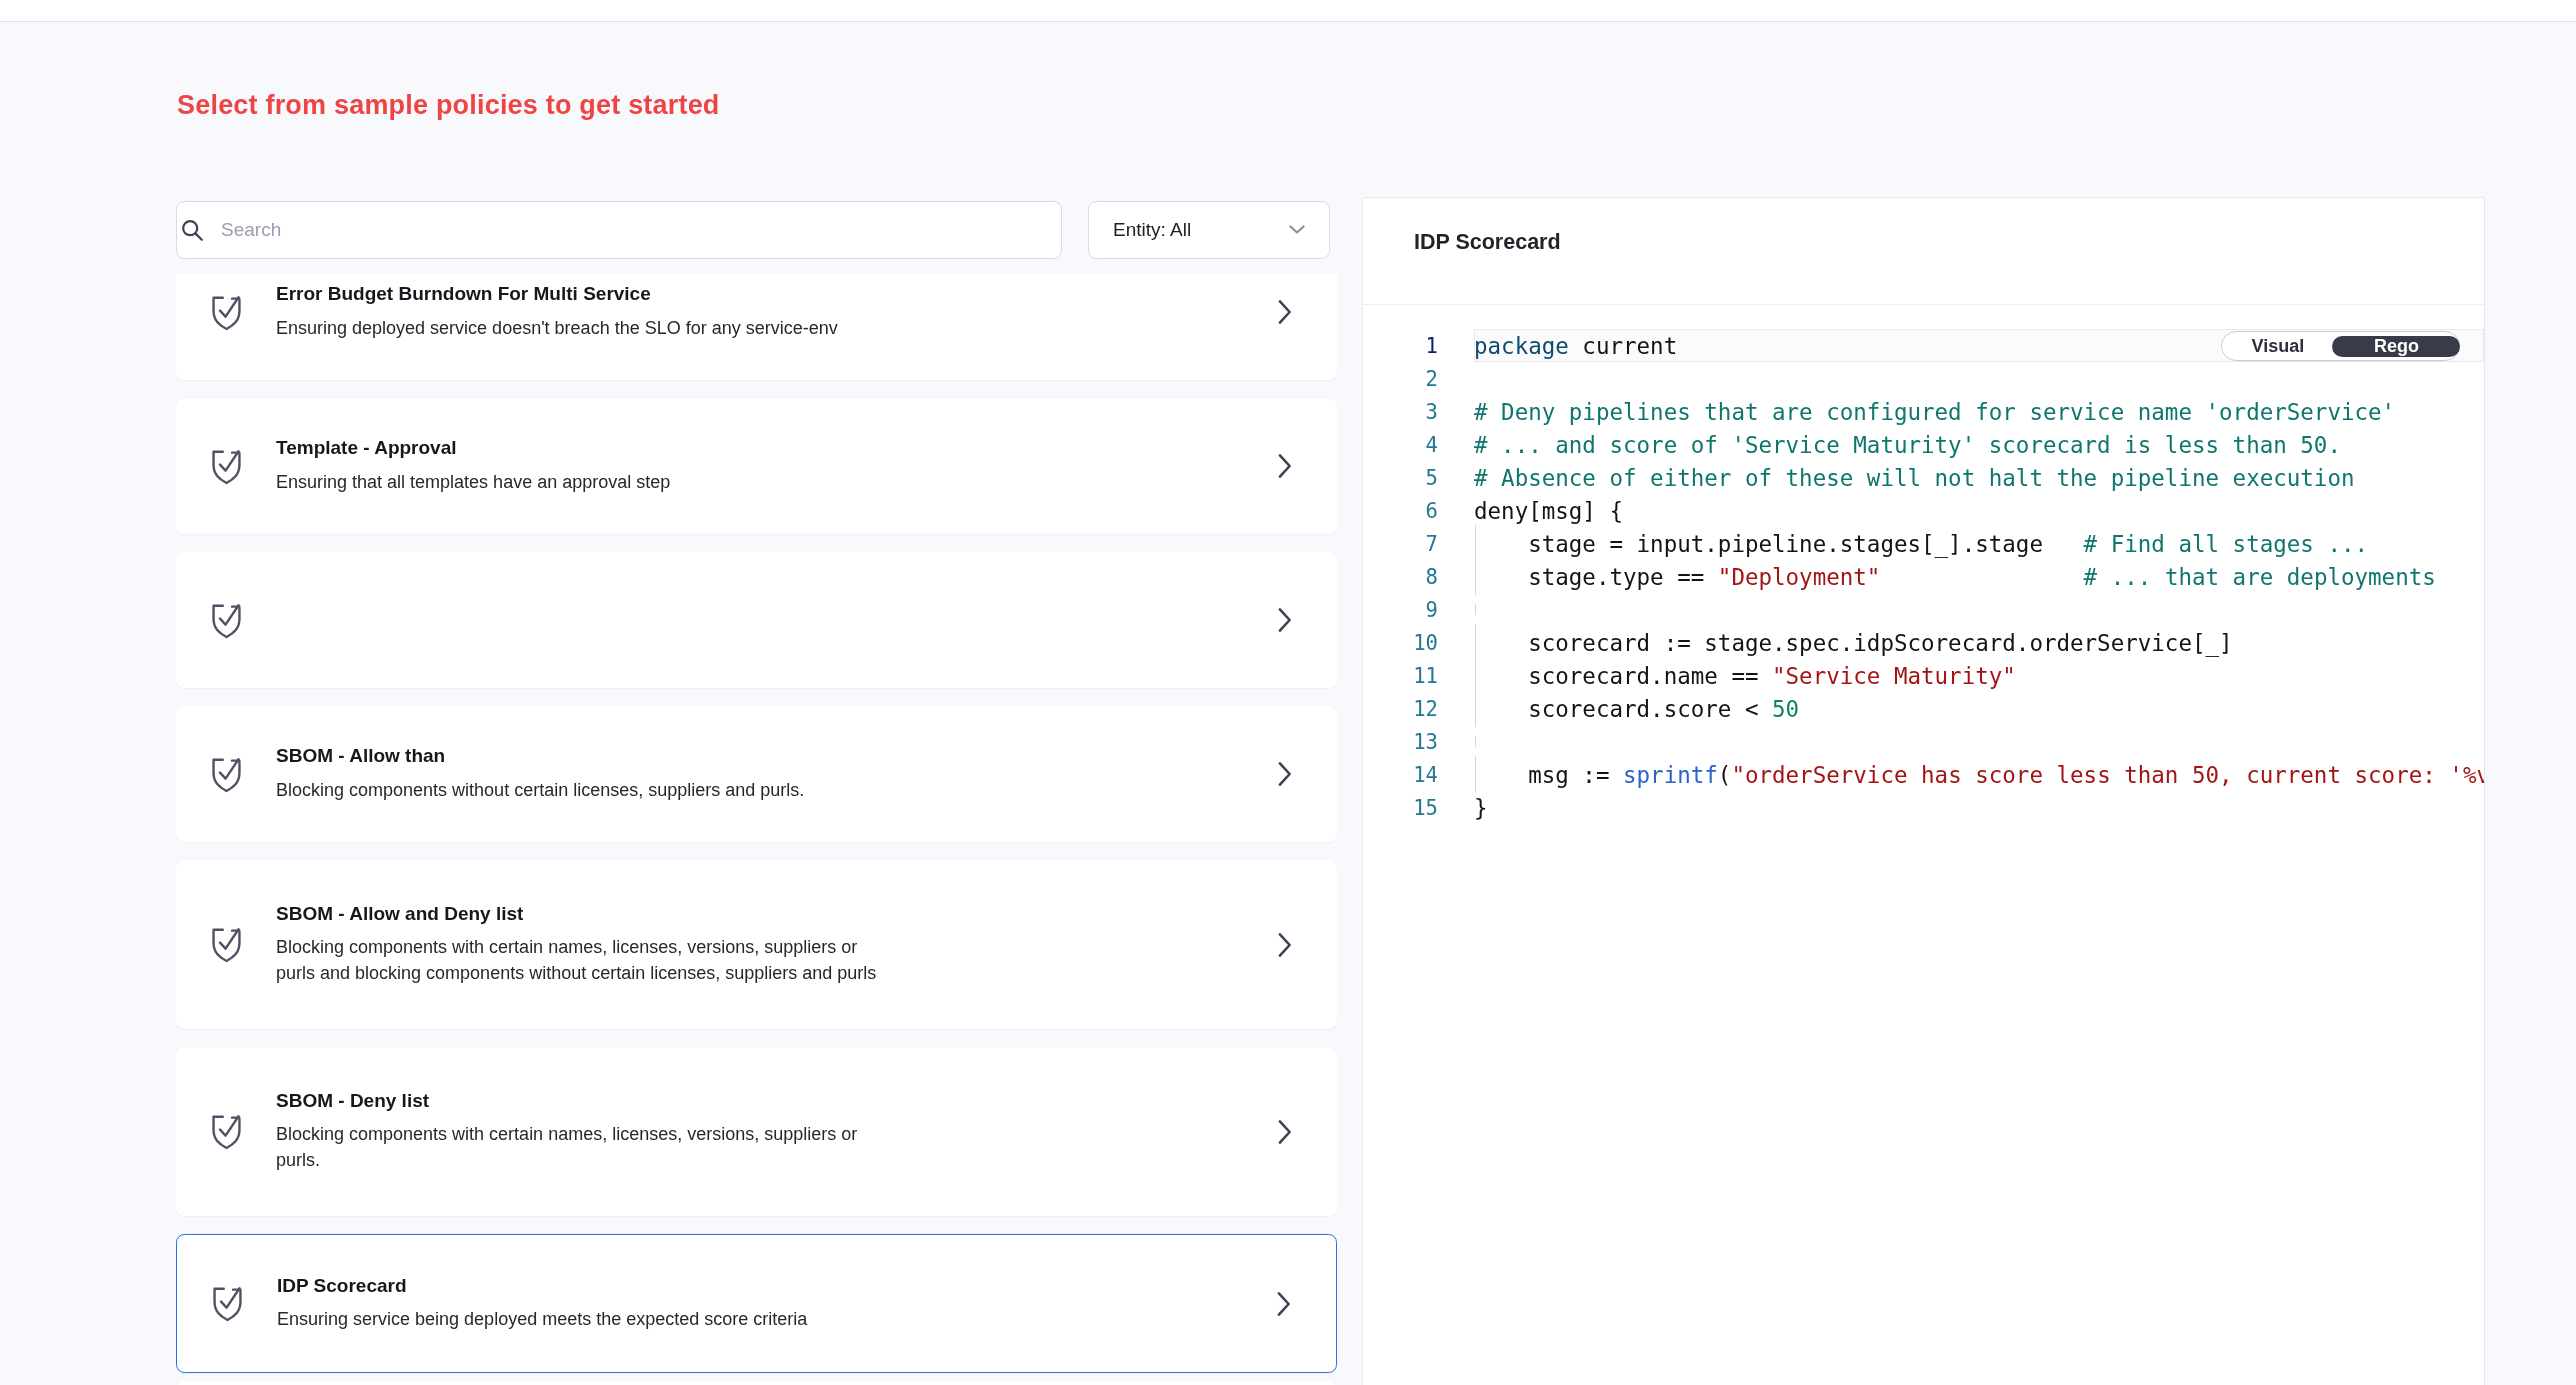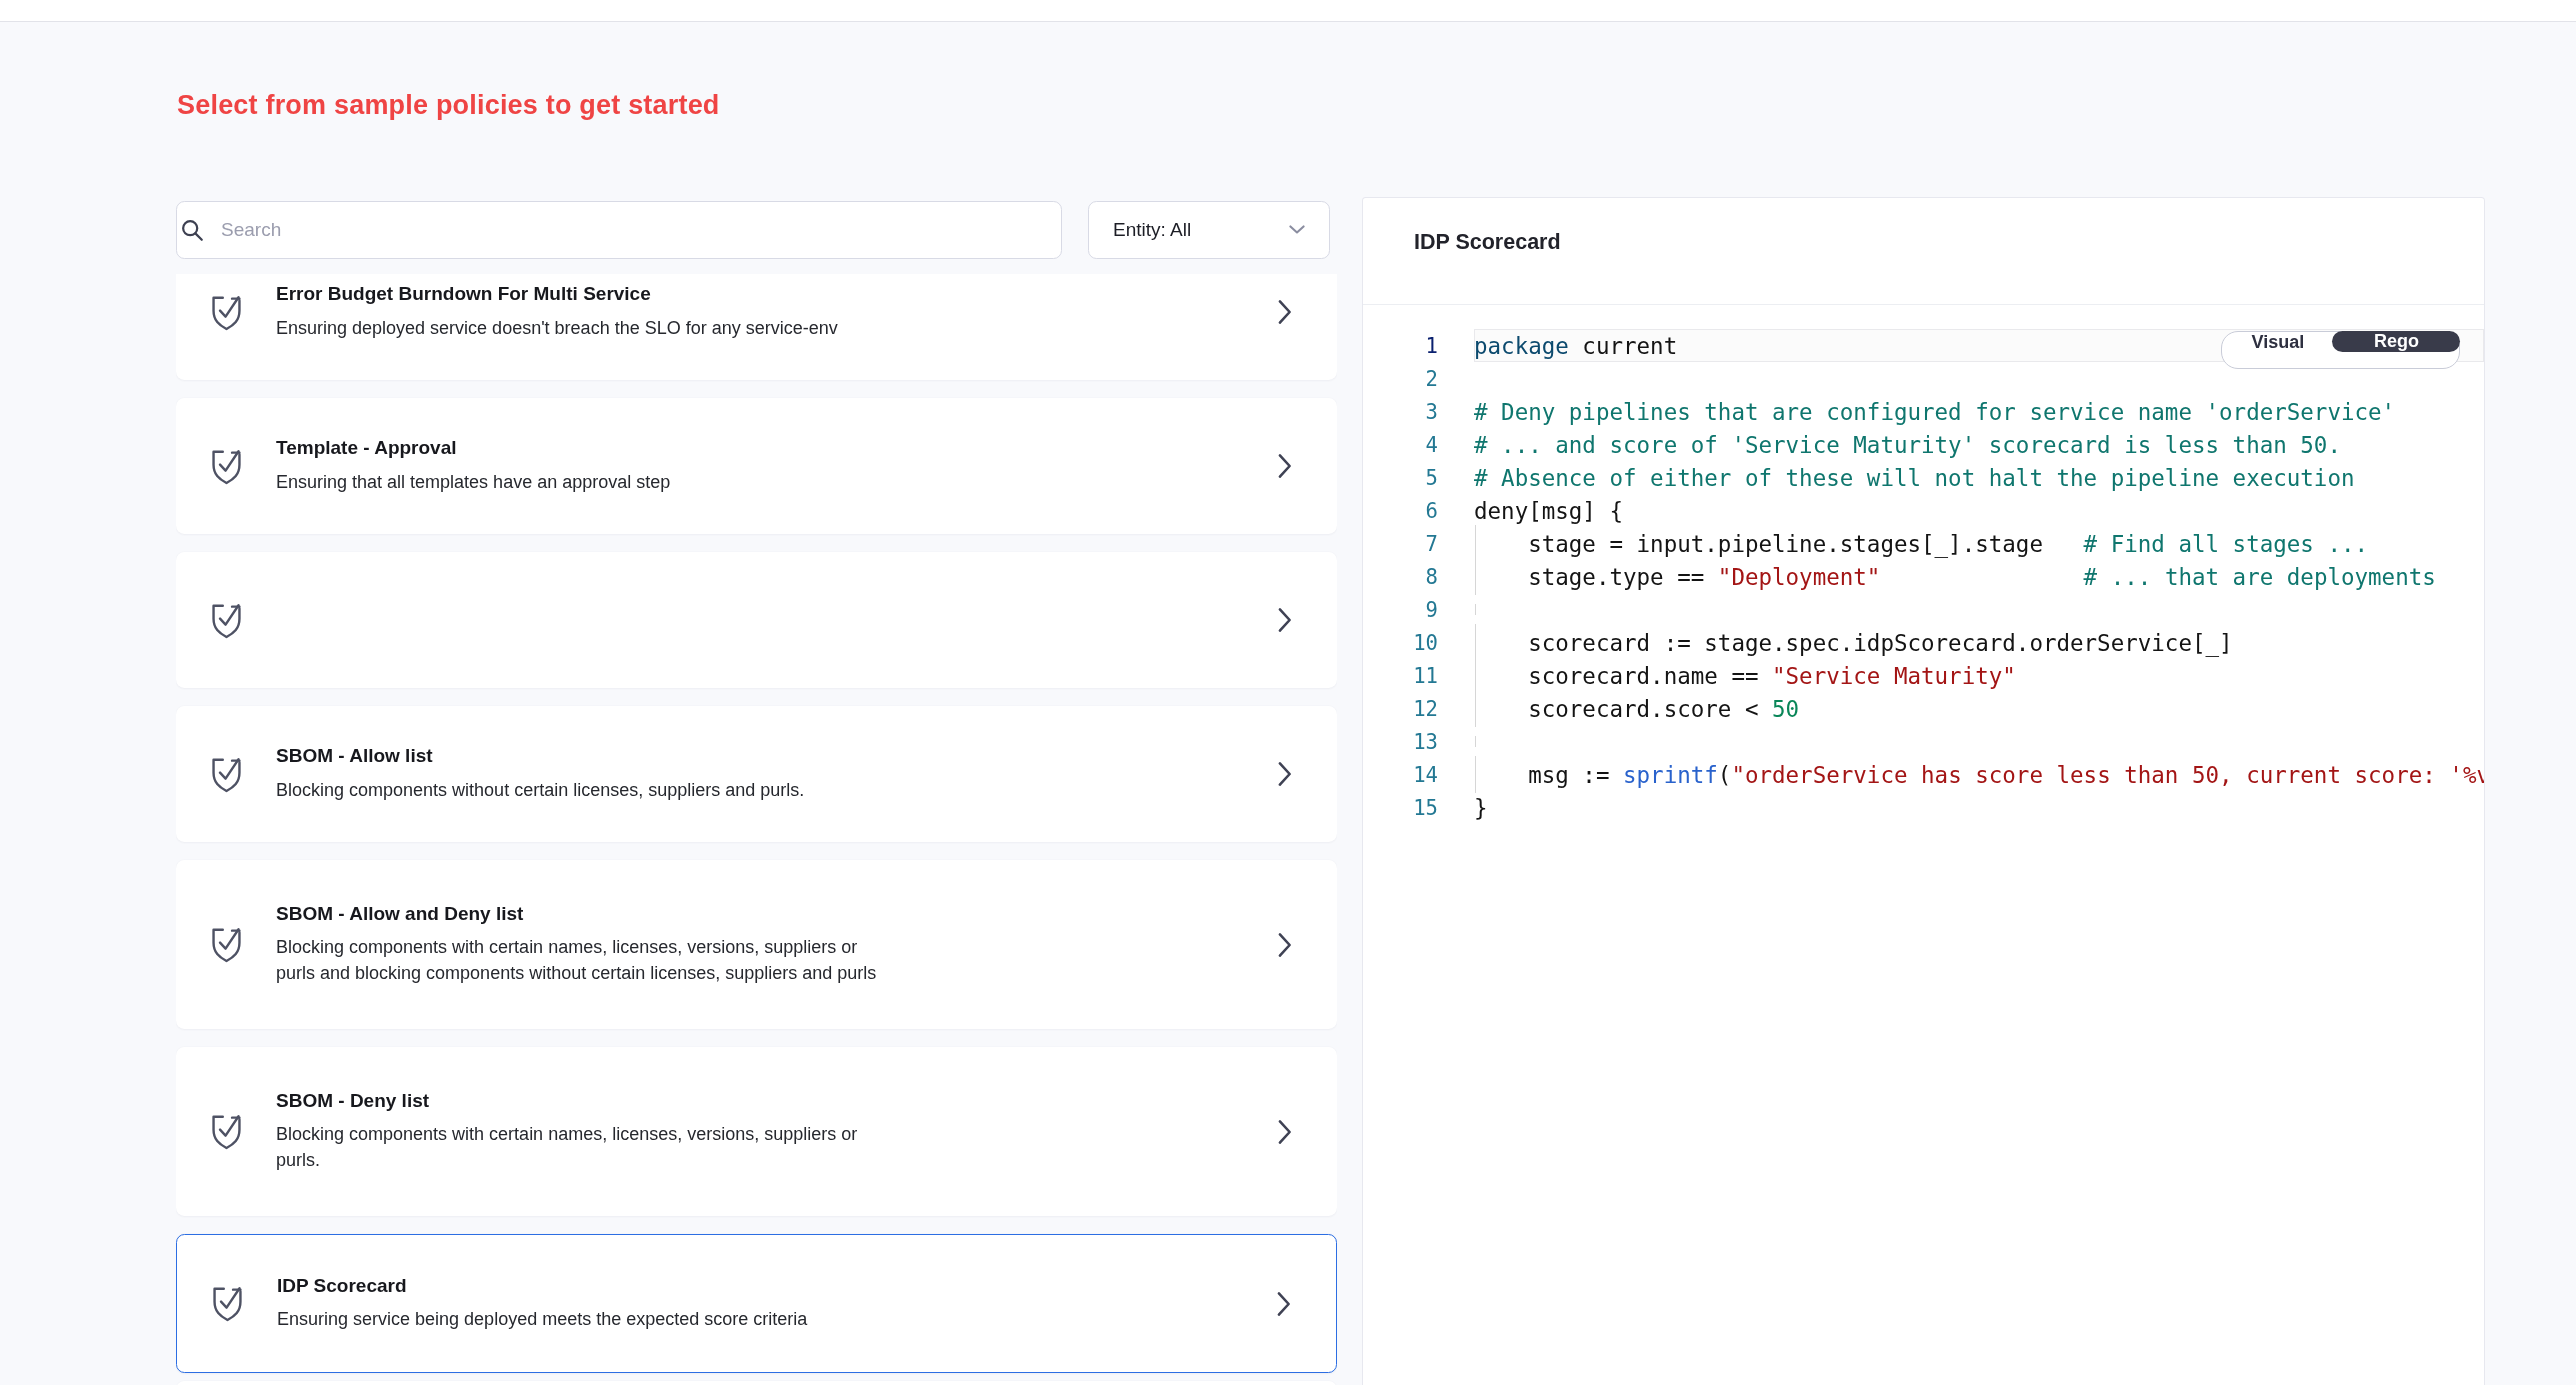--- a/index.html
+++ b/index.html
@@ -47,22 +47,22 @@
   .row.active::after{content:"";position:absolute;left:111px;right:0;top:0;bottom:0;
     background:#fbfbfb;border:1.9px solid #e9e9ec;box-sizing:border-box;z-index:1;}
   .row.active .ln{color:#0b216f;}
   .tk-k{color:#0c4a6e;}
   .tk-b{color:#2962cc;}
   .tk-c{color:#0f766e;}
   .tk-s{color:#a31515;}
   .tk-n{color:#098658;}
   .tk-d{color:#141414;}
   
-  .mode-toggle{position:absolute;right:24px;top:26px;width:239px;height:38px;box-sizing:border-box;z-index:6;
-    background:#fff;border:1.4px solid #c9ccd8;border-radius:17px;display:flex;align-items:flex-start;}
+  .mode-toggle{position:absolute;right:24px;top:26px;width:239px;height:30px;box-sizing:border-box;z-index:6;
+    background:#fff;border:1.4px solid #c9ccd8;border-radius:17px;display:flex;align-items:center;}
   .mode-visual{flex:1;display:flex;align-items:center;justify-content:center;font-size:18px;font-weight:700;color:#2e3040;cursor:pointer;}
   .mode-rego{flex:none;width:128px;margin:-1.4px;border-radius:17px;background:#393b4a;display:flex;align-items:center;
     justify-content:center;font-size:18px;font-weight:700;color:#ffffff;cursor:pointer;}
 </style>
 </head>
 <body>
 
 <div class="topbar"></div>
 
 <h1 class="page-title">Select from sample policies to get started</h1>
@@ -117,21 +117,21 @@
   <svg class="chev" width="14" height="25" viewBox="0 0 15 27" fill="none">
     <path d="M2 2 L12.5 13.5 L2 25" stroke="#3f4254" stroke-width="2.8" stroke-linecap="round" stroke-linejoin="round"></path>
   </svg>
 </div>
     <div class="card">
   <svg class="shield" viewBox="0 0 40 46" fill="none">
     <path d="M6 7 H16 M34 8 H26 M6 7 V21 C6 31.5 12 36.5 20 40.8 C28 36.5 34 31.5 34 21 V10" stroke="#4e5264" stroke-width="2.6" stroke-linecap="round" stroke-linejoin="round"></path>
     <path d="M13 21 L19 27.5 L33 6.5" stroke="#4e5264" stroke-width="2.6" stroke-linecap="round" stroke-linejoin="round"></path>
   </svg>
 <div class="txt">
-        <p class="c-title">SBOM - Allow list</p>
+        <p class="c-title">SBOM - Allow than</p>
         <p class="c-desc">Blocking components without certain licenses, suppliers and purls.</p>
       </div>
   <svg class="chev" width="14" height="25" viewBox="0 0 15 27" fill="none">
     <path d="M2 2 L12.5 13.5 L2 25" stroke="#3f4254" stroke-width="2.8" stroke-linecap="round" stroke-linejoin="round"></path>
   </svg>
 </div>
     <div class="card tall">
   <svg class="shield" viewBox="0 0 40 46" fill="none">
     <path d="M6 7 H16 M34 8 H26 M6 7 V21 C6 31.5 12 36.5 20 40.8 C28 36.5 34 31.5 34 21 V10" stroke="#4e5264" stroke-width="2.6" stroke-linecap="round" stroke-linejoin="round"></path>
     <path d="M13 21 L19 27.5 L33 6.5" stroke="#4e5264" stroke-width="2.6" stroke-linecap="round" stroke-linejoin="round"></path>

